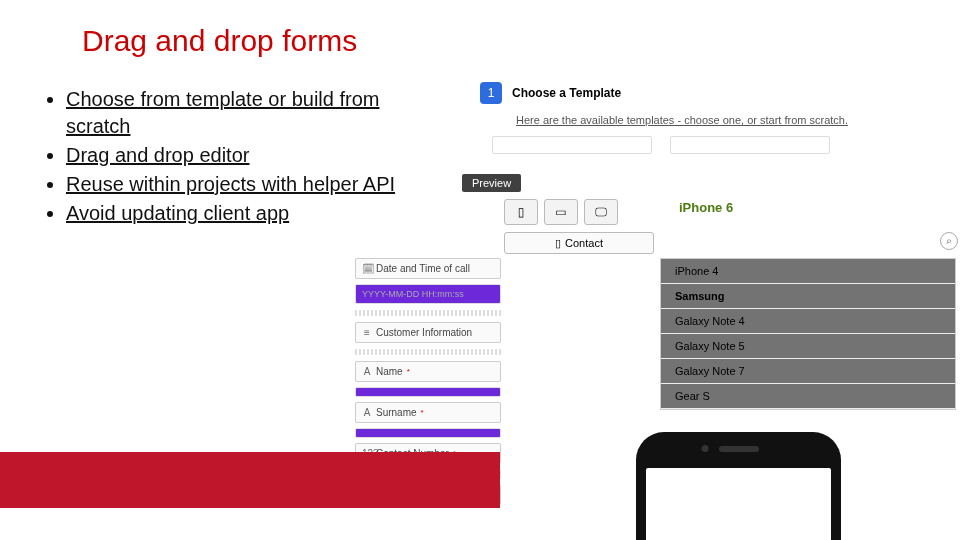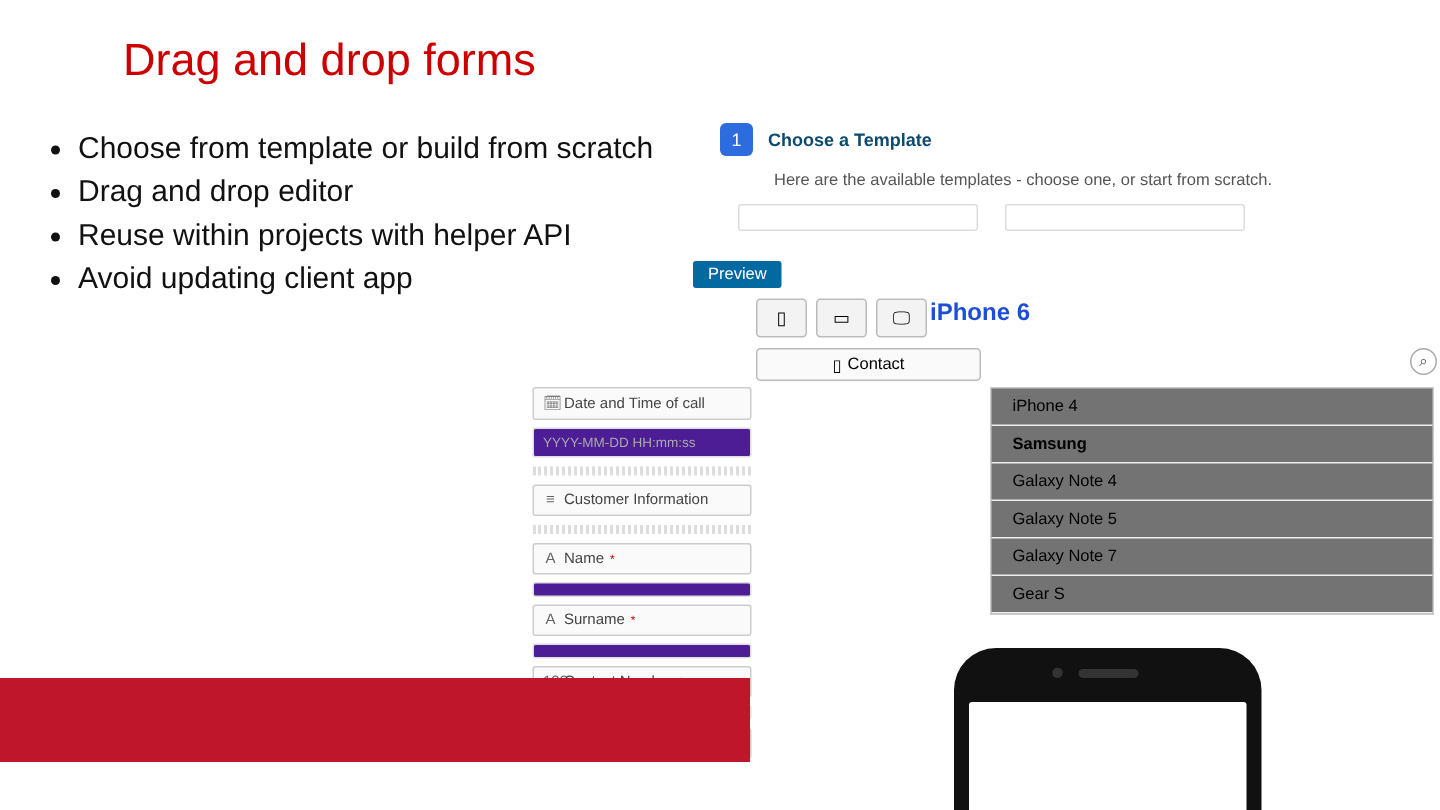--- a/index.html
+++ b/index.html
@@ -1,52 +1,52 @@
 <!DOCTYPE html>
 <html><head>
 <meta charset="utf-8">
 <style>
   * { box-sizing: border-box; margin: 0; padding: 0; }
   html, body { width: 960px; height: 540px; font-family: "Trebuchet MS", "Segoe UI", sans-serif; background: #fff; overflow: hidden; }
   .slide { position: relative; width: 960px; height: 508px; padding-left: 24px; }
   .title { position: absolute; left: 82px; top: 24px; font-size: 30px; color: #c00; font-weight: 400; }
   .bullets { position: absolute; left: 26px; top: 86px; width: 420px; font-size: 20px; color: #111; line-height: 1.35; }
-  .bullets li { margin-left: 26px; margin-bottom: 2px; }
+  .bullets li { margin-left: 40px; margin-bottom: 2px; text-decoration: underline; }
 
   
   .tmpl { position: absolute; right: 0; top: 82px; width: 480px; }
   .tmpl-row { display: flex; align-items: center; gap: 10px; font-size: 12px; color: #222; }
   .step-badge { width: 22px; height: 22px; border-radius: 4px; background: #2d6cdf; color: #fff; display: flex; align-items: center; justify-content: center; font-size: 12px; }
-  .tmpl-title { font-weight: 600; color: #0c4a6e; }
-  .tmpl-sub { font-size: 11px; color: #555; margin: 10px 12px 0 36px; }
+  .tmpl-title { font-weight: 600; color: #000000; }
+  .tmpl-sub { font-size: 11px; color: #555; margin: 10px 12px 0 36px; text-decoration: underline; }
   .card-row { display: flex; gap: 18px; margin: 10px 0 0 12px; }
   .card { width: 160px; height: 18px; border: 1px solid #ddd; border-radius: 2px; background: #fff; }
 
   
-  .preview-pill { position: absolute; left: 462px; top: 174px; background: #0369a1; color: #fff; font-size: 11px; padding: 3px 10px; border-radius: 2px; }
+  .preview-pill { position: absolute; left: 462px; top: 174px; background: #404040; color: #fff; font-size: 11px; padding: 3px 10px; border-radius: 2px; }
 
   
   .device-bar { position: absolute; left: 504px; top: 198px; display: flex; gap: 6px; align-items: center; height: 28px; }
   .dev-btn { width: 34px; height: 26px; border: 1px solid #bbb; background: #f3f3f3; border-radius: 3px; display: flex; align-items: center; justify-content: center; font-size: 12px; }
-  .sel-device { position: absolute; left: 620px; top: 200px; font-size: 16px; font-weight: 600; color: #1d4ed8; }
+  .sel-device { position: absolute; left: 679px; top: 200px; font-size: 13px; font-weight: 600; color: #4d7c0f; }
   .orient { position: absolute; left: 504px; top: 232px; width: 150px; height: 22px; border: 1px solid #bbb; background: #fafafa; border-radius: 3px; font-size: 11px; display: flex; align-items: center; justify-content: center; gap: 4px; }
   .search-round { position: absolute; right: 2px; top: 232px; width: 18px; height: 18px; border: 1px solid #aaa; border-radius: 50%; font-size: 10px; display:flex; align-items:center; justify-content:center; color:#555;}
 
   
   .device-list { position: absolute; left: 660px; top: 258px; width: 296px; background: #737373; border: 1px solid #ccc; font-size: 11px; }
   .device-list .item { padding: 6px 14px; border-bottom: 1px solid #eee; }
   .device-list .group { font-weight: 700; }
 
   
   .editor { position: absolute; left: 355px; top: 258px; width: 146px; font-size: 10px; }
   .editor .field { border: 1px solid #ccc; background: #fafafa; padding: 4px 6px; margin-bottom: 5px; color: #444; border-radius: 2px; display:flex; align-items:center; gap:4px; }
   .editor .sep { height: 6px; background: repeating-linear-gradient(90deg,#ddd,#ddd 2px,#fff 2px,#fff 4px); margin: 6px 0; }
   .req { color: #c00; font-size: 8px; }
   .ico { width: 10px; display:inline-block; text-align:center; color:#666; font-size:10px; }
-  .editor .value { background:#4c1d95; border:1px solid #ddd; color:#999; font-size:9px; }
+  .editor .value { background:#6d28d9; border:1px solid #ddd; color:#999; font-size:9px; }
   .placeholder { color:#aaa; }
 
   
   .phone { position: absolute; left: 636px; top: 432px; width: 205px; height: 300px; background: #111; border-radius: 28px; padding: 36px 10px 0 10px; }
   .phone:before { content:""; position:absolute; top:14px; left:50%; transform:translateX(-50%); width:40px; height:6px; background:#333; border-radius:3px; }
   .phone .dot { position:absolute; top:13px; left:50%; transform:translateX(-50%) translateX(-34px); width:7px; height:7px; background:#333; border-radius:50%; }
   .phone-inner { width: 100%; height: 260px; background: #fff; border-radius: 2px; }
 
   
   .band { position: absolute; left: 0; bottom: 0; width: 500px; height: 56px; background: #c0162c; }

